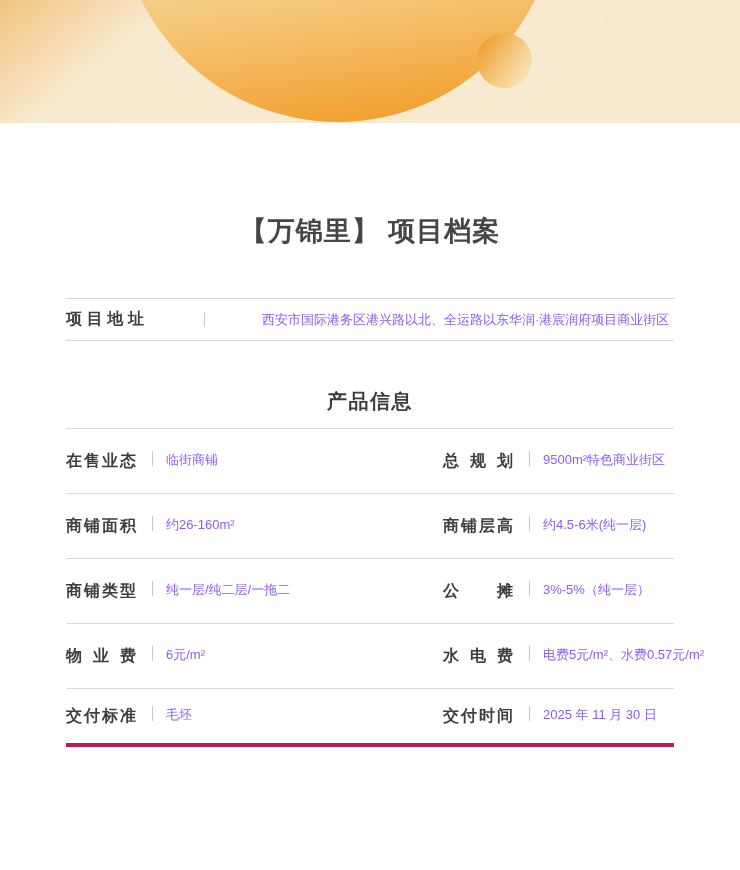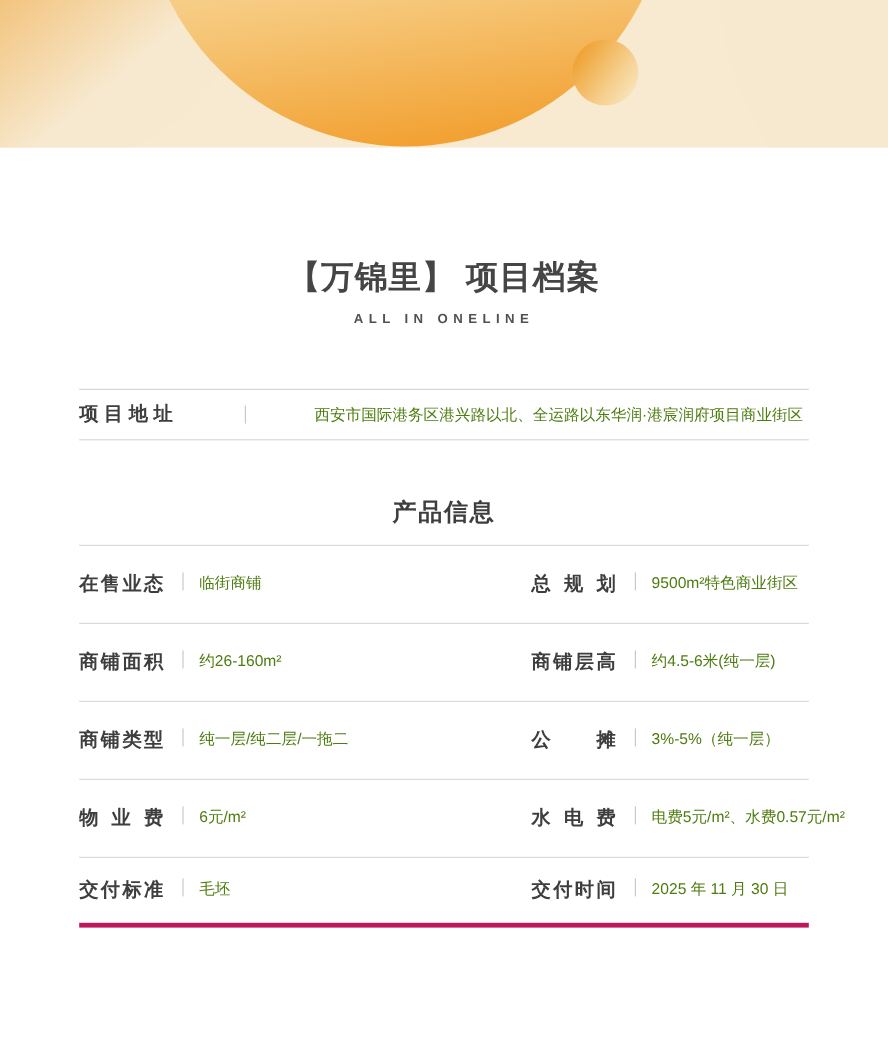--- a/index.html
+++ b/index.html
@@ -27,21 +27,21 @@
   .title { margin:92px 0 0; text-align:center; font-size:27px; font-weight:800;
            color:#454545; letter-spacing:1px; line-height:32px; }
   .subtitle { margin-top:13px; text-align:center; font-size:11px; font-weight:700;
               color:#515151; letter-spacing:4.5px; line-height:13px; }
   .section-title { margin:48px 0 0; text-align:center; font-size:20px; font-weight:700;
                    color:#3e3e3e; letter-spacing:1.5px; line-height:24px; }
 
   
   .k { display:inline-block; font-size:16px; font-weight:700; color:#3e3e3e;
        text-align:justify; text-align-last:justify; flex:none; }
-  .v { font-size:13px; color:#4d7c0f; white-space:nowrap; }
+  .v { font-size:13px; color:#8b5cf6; white-space:nowrap; }
   .vbar { width:1px; height:15px; background:#c9c9c9; margin:0 13px 0 16px;
           flex:none; display:inline-block; }
 
   
   .address { margin:51px 66px 0; padding:10px 0;
              border-top:1px solid #d6d6d6; border-bottom:1px solid #d6d6d6;
              display:flex; align-items:center;gap:44px; }
   .addr-k { width:78px; }
 
   
@@ -59,21 +59,20 @@
 <div class="page">
 
   <div class="banner">
     <div class="blob b1"></div>
     <div class="blob b2"></div>
     <div class="blob b3"></div>
     <div class="blob b4"></div>
   </div>
 
   <h1 class="title">【万锦里】 项目档案</h1>
-  <div class="subtitle">ALL IN ONELINE</div>
 
   <div class="address">
     <span class="k addr-k">项目地址</span>
     <span class="vbar"></span>
     <span class="v">西安市国际港务区港兴路以北、全运路以东华润·港宸润府项目商业街区</span>
   </div>
 
   <h2 class="section-title">产品信息</h2>
 
   <div class="table">

